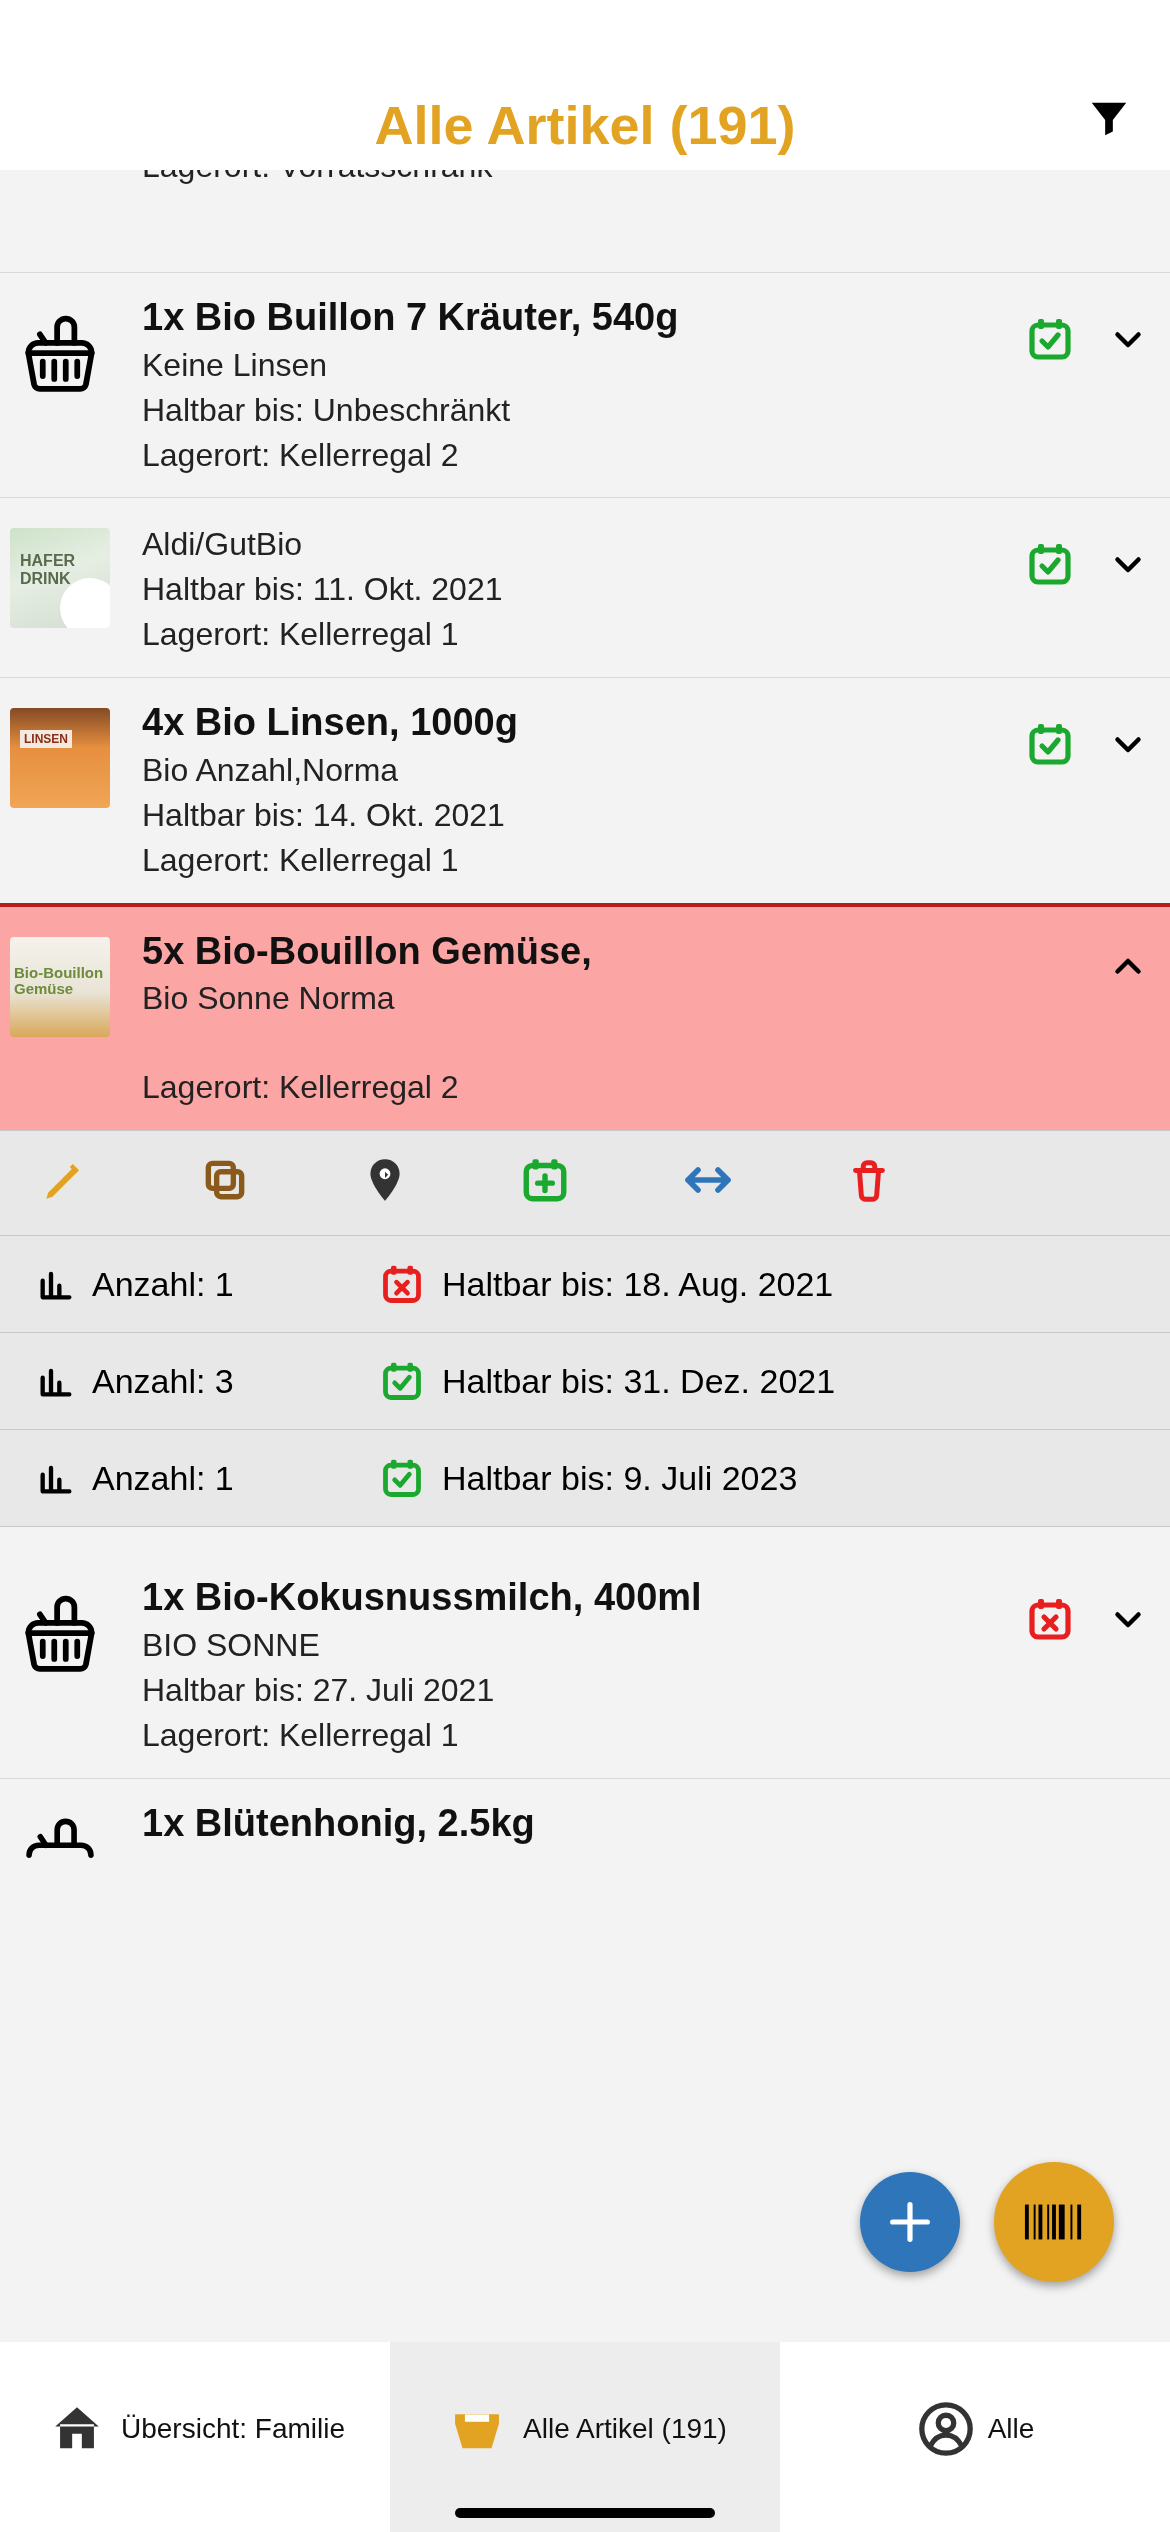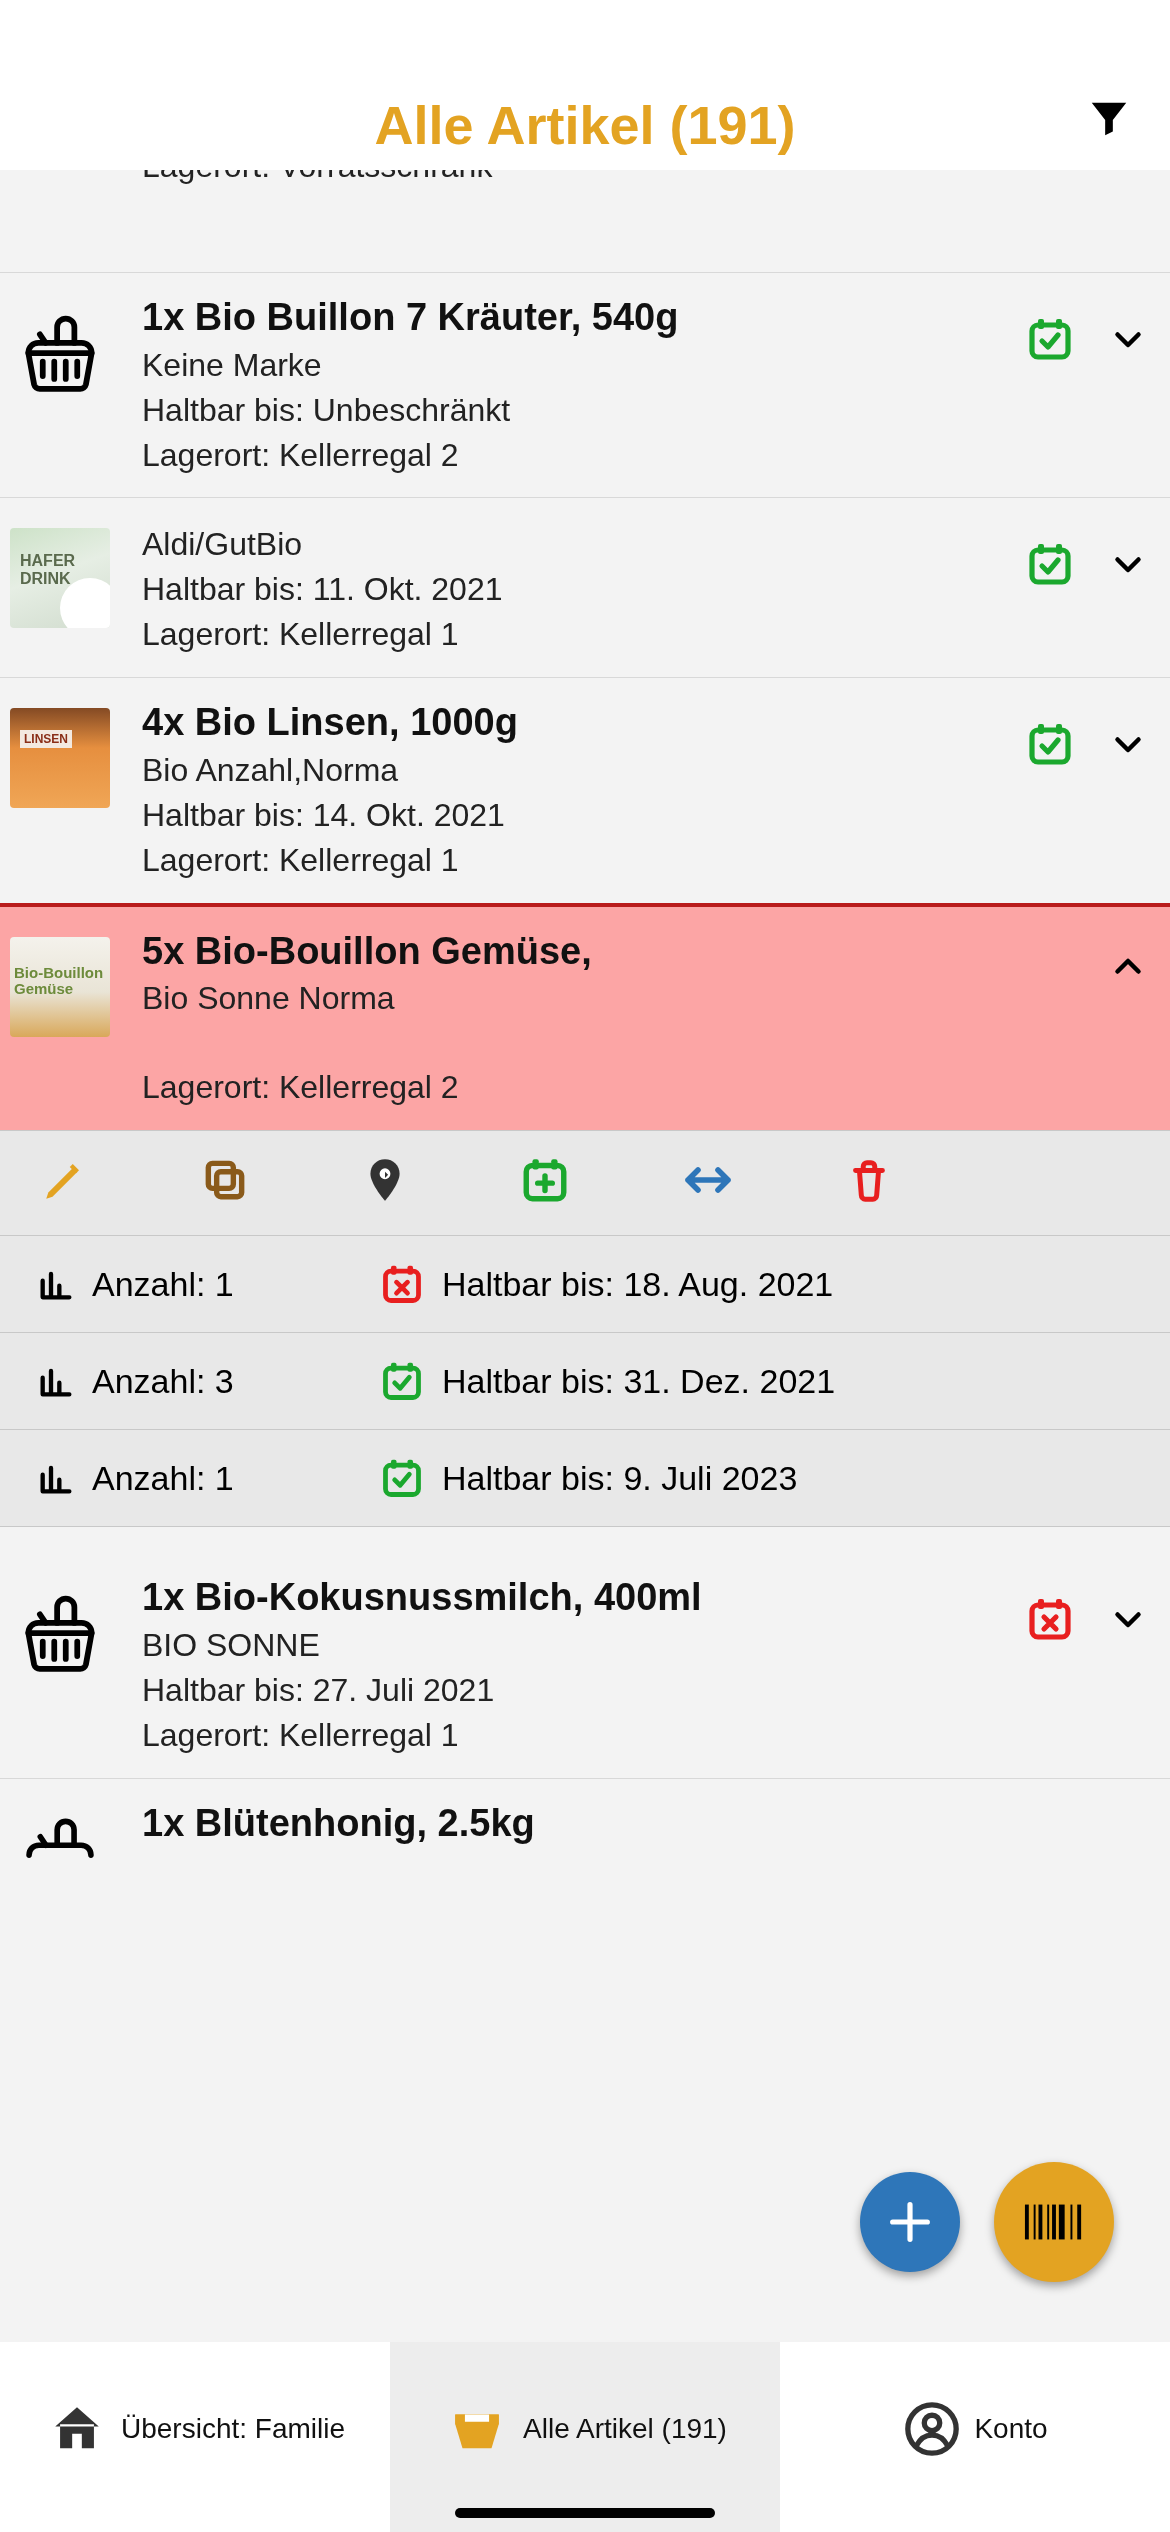--- a/index.html
+++ b/index.html
@@ -77,21 +77,21 @@
       <svg class="ic-basket" width="92" height="92" viewBox="0 0 64 64">
         <path d="M10 32h44l-4 22a4 4 0 0 1-4 3H18a4 4 0 0 1-4-3l-4-22z"></path>
         <path d="M10 32c0-4 3-7 7-7h30c4 0 7 3 7 7"></path>
         <path d="M20 38v10M28 38v12M36 38v12M44 38v10"></path>
         <path d="M30 25V14a6 6 0 0 1 12 0v11"></path>
         <path d="M22 25l-4-6"></path>
       </svg>
     </div>
     <div class="info">
       <div class="name">1x Bio Buillon 7 Kräuter, 540g</div>
-      <div class="meta">Keine Marke</div>
+      <div class="meta">Keine Linsen</div>
       <div class="meta">Haltbar bis: Unbeschränkt</div>
       <div class="meta">Lagerort: Kellerregal 2</div>
     </div>
     <div class="right-col">
       <span>
         <svg width="48" height="48" viewBox="0 0 24 24">
             <rect x="3" y="5" width="18" height="16" rx="3" fill="none" stroke="#1ba82e" stroke-width="2.6"></rect>
             <rect x="6" y="2" width="3" height="5" rx="1" fill="#1ba82e"></rect>
             <rect x="15" y="2" width="3" height="5" rx="1" fill="#1ba82e"></rect>
             <path d="M8 13l3 3 5-6" fill="none" stroke="#1ba82e" stroke-width="2.6" stroke-linecap="round" stroke-linejoin="round"></path>
@@ -347,16 +347,16 @@
         <rect x="7" y="6" width="10" height="3" fill="#fff"></rect>
       </svg>
     <span>Alle Artikel (191)</span>
   </div>
   <div class="nav-item">
     <svg width="60" height="58" viewBox="0 0 24 24">
         <circle cx="12" cy="12" r="10" fill="none" stroke="#333" stroke-width="2.2"></circle>
         <circle cx="12" cy="9.5" r="3.2" fill="none" stroke="#333" stroke-width="2.2"></circle>
         <path d="M5.5 19c1.5-3 4-4.5 6.5-4.5s5 1.5 6.5 4.5" fill="none" stroke="#333" stroke-width="2.2"></path>
       </svg>
-    <span>Konto</span>
+    <span>Alle</span>
   </div>
 </div>
 <div class="home-ind"></div>
 
 </body></html>

